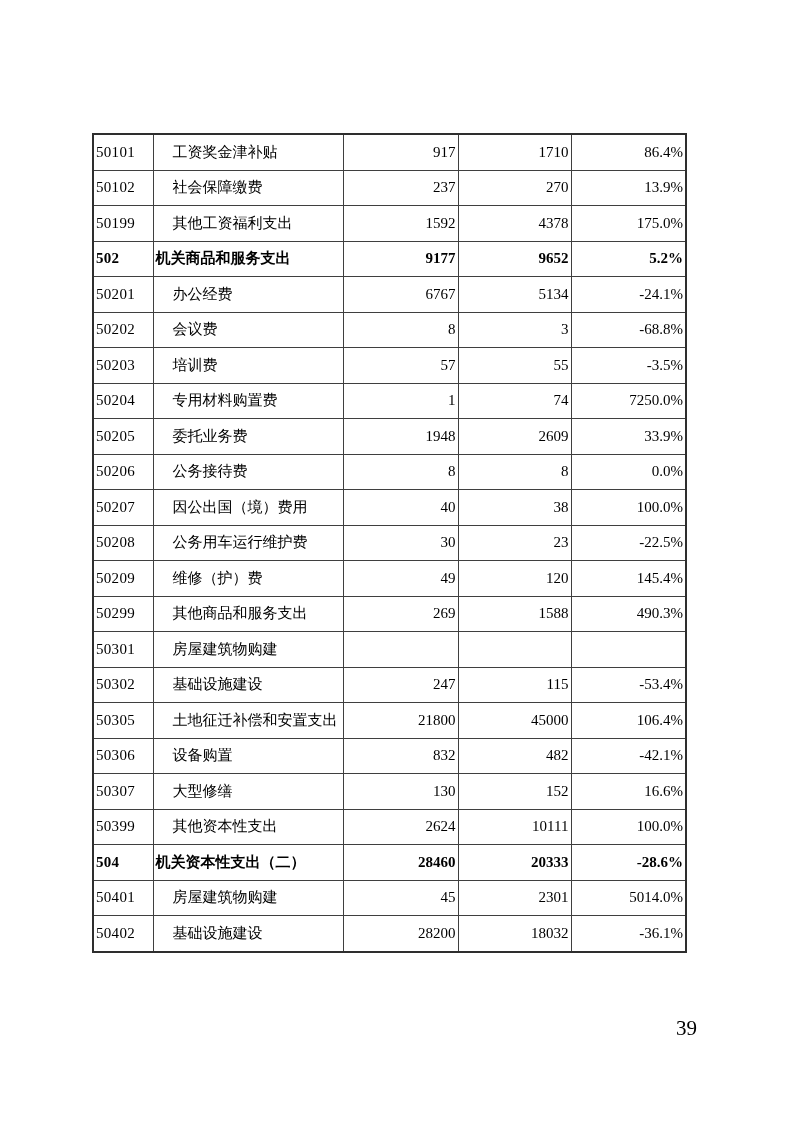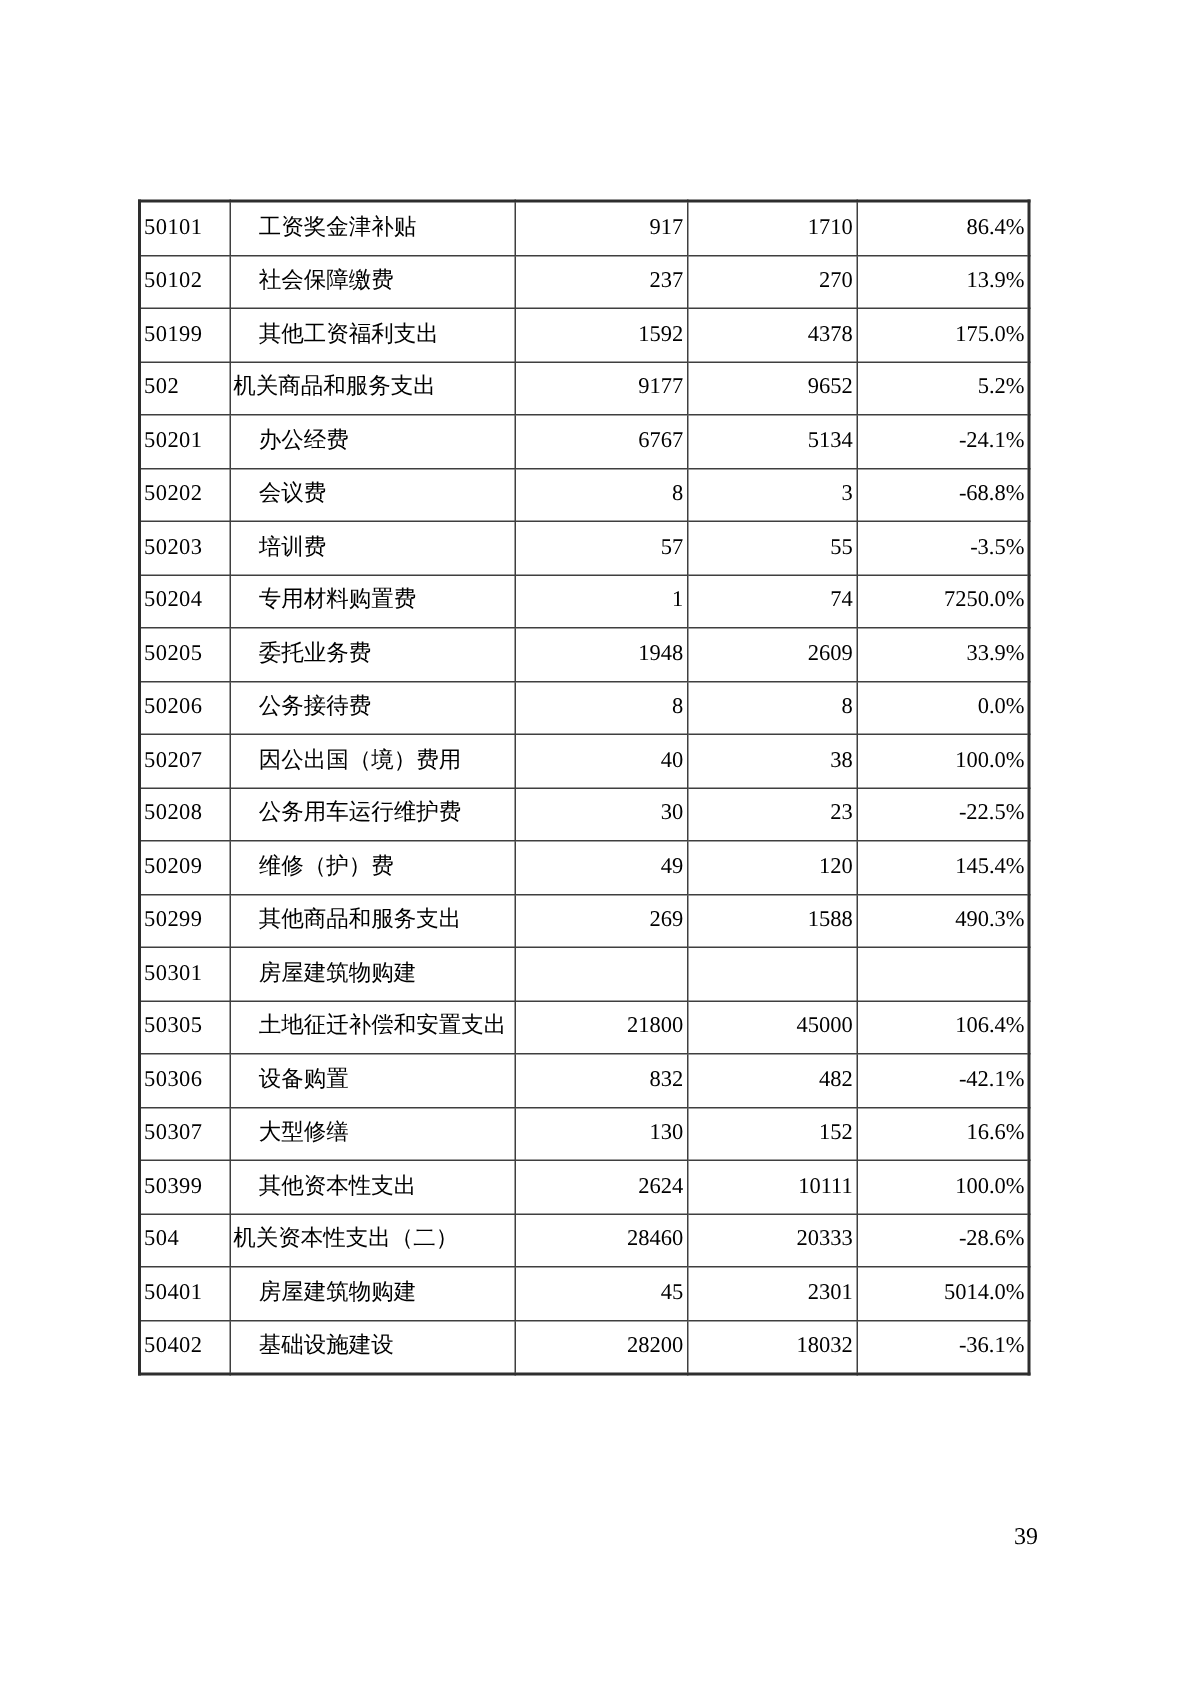--- a/index.html
+++ b/index.html
@@ -52,31 +52,31 @@
     text-align: left;
     padding-left: 4px;
     padding-right: 6px;
     text-indent: 17px;
   }
   td.num {
     text-align: right;
     padding-right: 2px;
   }
   tr.section-row td {
-    font-weight: normal;
+    font-weight: bold;
   }
   tr.section-row td.label {
     text-indent: 0;
     margin-top: 27px;
   }
   .page-number {
     position: absolute;
     left: 676px;
     top: 1016px;
-    font-size: 16px;
+    font-size: 21px;
     color: #000000;
   }
 </style>
 </head>
 <body>
 
 <div class="page">
 
   <div class="table-wrap">
     <table class="budget-table">
@@ -187,20 +187,27 @@
             <td class="num">490.3%</td>
           </tr>
           <tr>
             <td class="code">50301</td>
             <td class="label">房屋建筑物购建</td>
             <td class="num"></td>
             <td class="num"></td>
             <td class="num"></td>
           </tr>
           <tr>
+            <td class="code">50302</td>
+            <td class="label">基础设施建设</td>
+            <td class="num">247</td>
+            <td class="num">115</td>
+            <td class="num">-53.4%</td>
+          </tr>
+          <tr>
             <td class="code">50305</td>
             <td class="label">土地征迁补偿和安置支出</td>
             <td class="num">21800</td>
             <td class="num">45000</td>
             <td class="num">106.4%</td>
           </tr>
           <tr>
             <td class="code">50306</td>
             <td class="label">设备购置</td>
             <td class="num">832</td>

